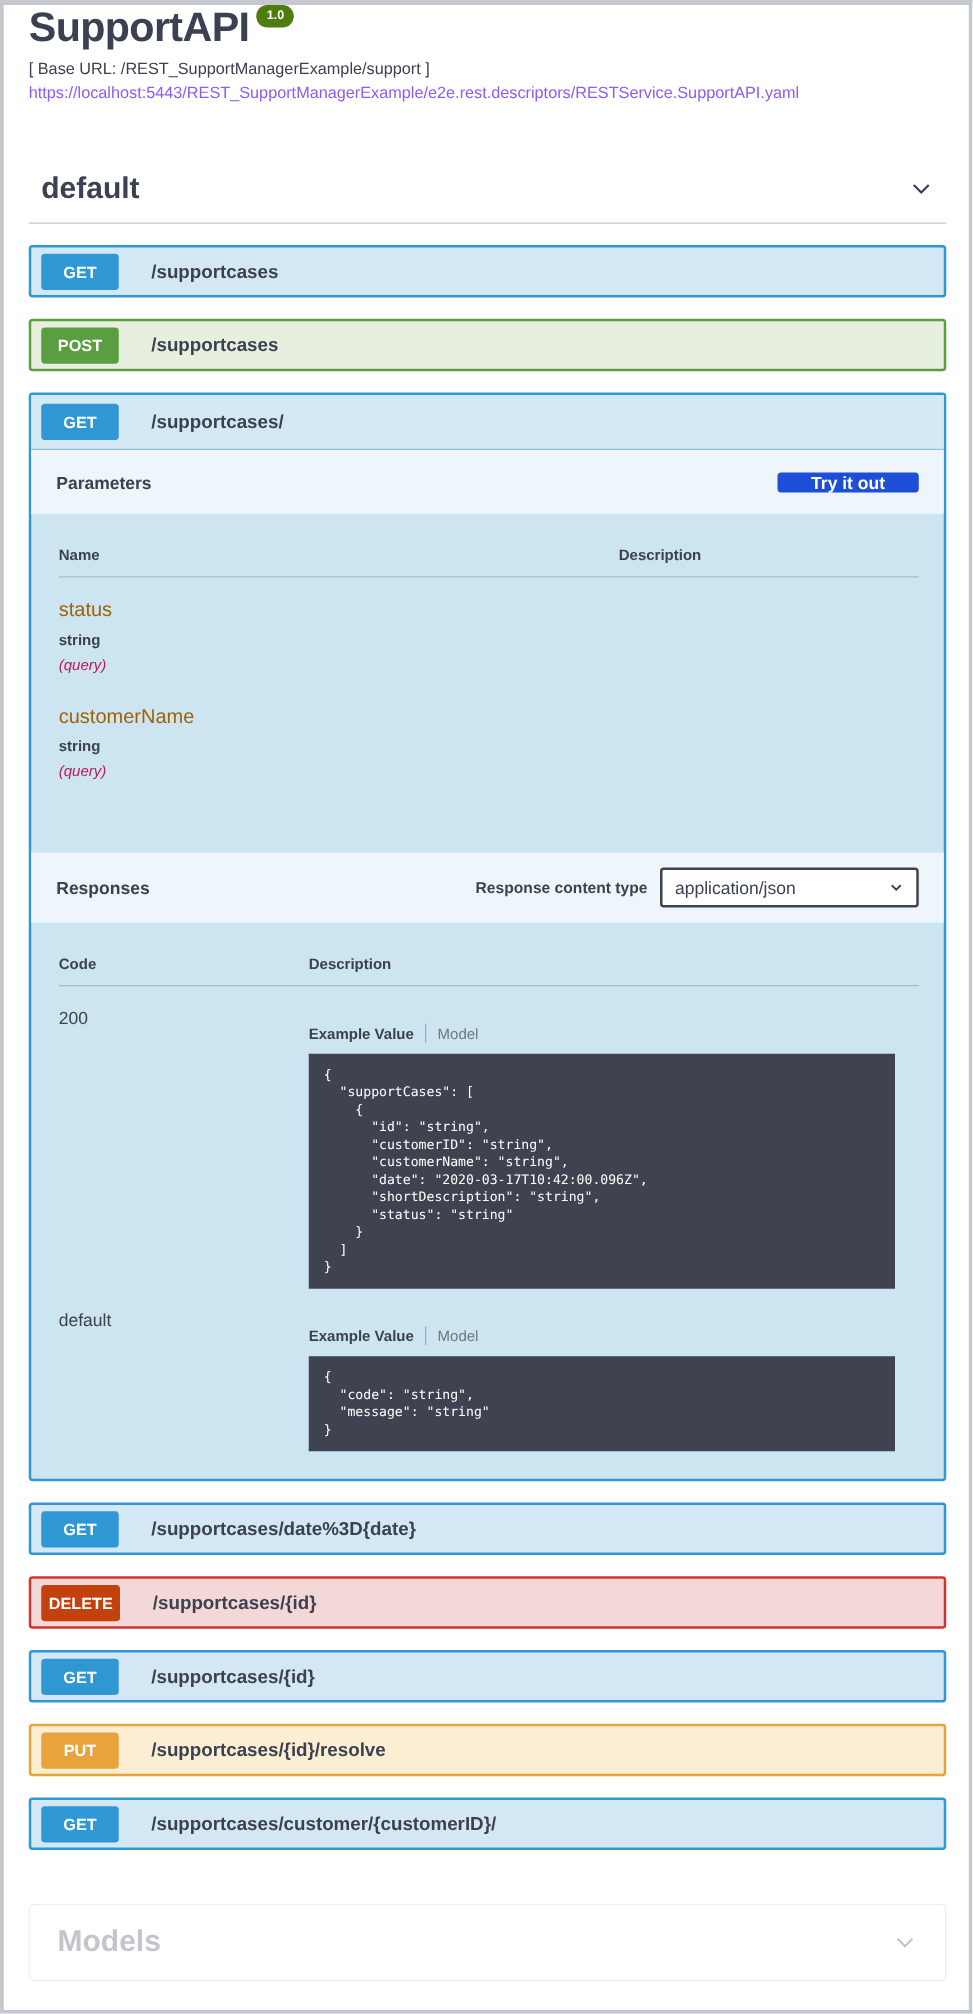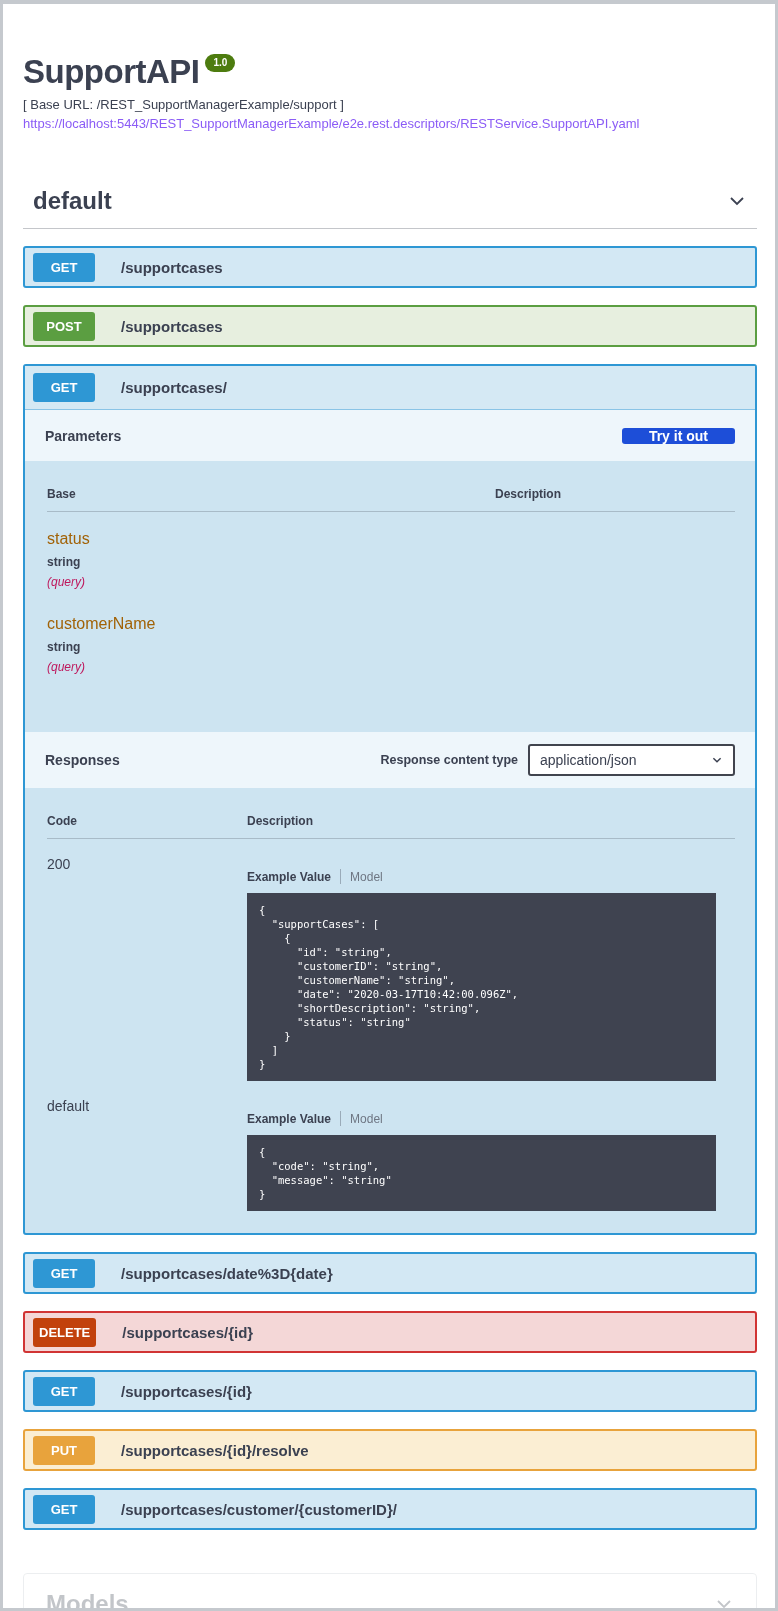--- a/index.html
+++ b/index.html
@@ -7,21 +7,21 @@
   body { font-family: "Liberation Sans", sans-serif; color: #3b4151; }
 
   .page {
     width: 778px; height: 1611px;
     border: 3px solid #c5c9ce; border-top-width: 4px;
     background: #fff; overflow: hidden;
   }
   .wrap { padding: 0 18px 0 20px; }
 
   
-  .info { padding-top: 50px; }
+  .info { }
   .title-row { display: flex; align-items: flex-start; }
   .api-title { font-size: 33px; font-weight: 700; line-height: 36px; letter-spacing: -0.5px; }
   .version-badge {
     background: #4d7c0f; color: #fff; font-size: 10px; font-weight: 700;
     border-radius: 999px; padding: 4px 8px; margin-left: 6px; margin-top: 0px;
     line-height: 1;
   }
   .base-url { margin-top: 7px; font-size: 13px; color: #3b4151; }
   .spec-link { margin-top: 4px; font-size: 13px; }
   .spec-link a { color: #8b5cf6; text-decoration: none; }
@@ -157,21 +157,21 @@
         <span class="method-badge" style="background:#2e97d4;">GET</span>
         <span class="op-path">/supportcases/</span>
       </div>
 
       <div class="section-band">
         <span class="band-title">Parameters</span>
         <button class="try-btn">Try it out</button>
       </div>
 
       <div class="tbl-head params">
-        <span>Base</span>
+        <span>Name</span>
         <span>Description</span>
       </div>
       <div class="tbl-divider"></div>
       <div class="params-body">
         <div class="param">
           <div class="param-name">status</div>
           <div class="param-type">string</div>
           <div class="param-in">(query)</div>
         </div>
         <div class="param">

